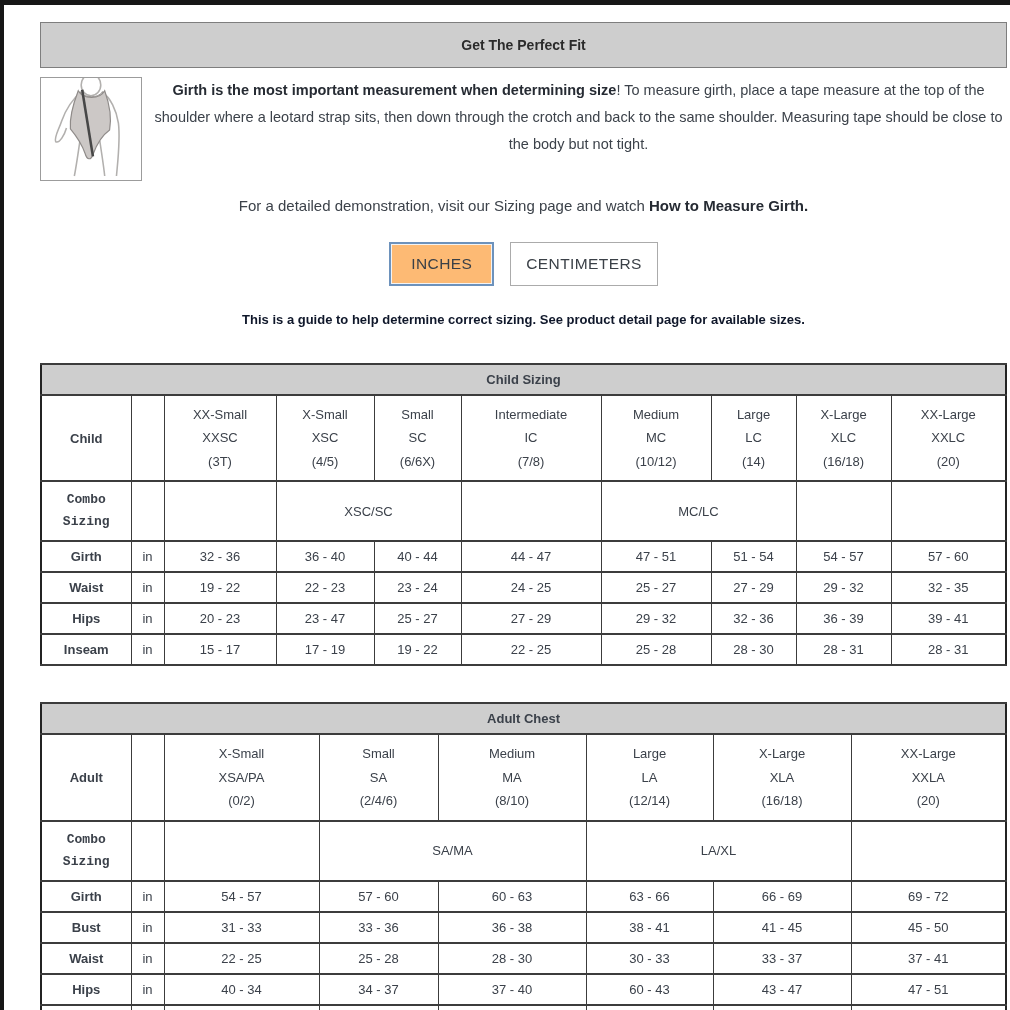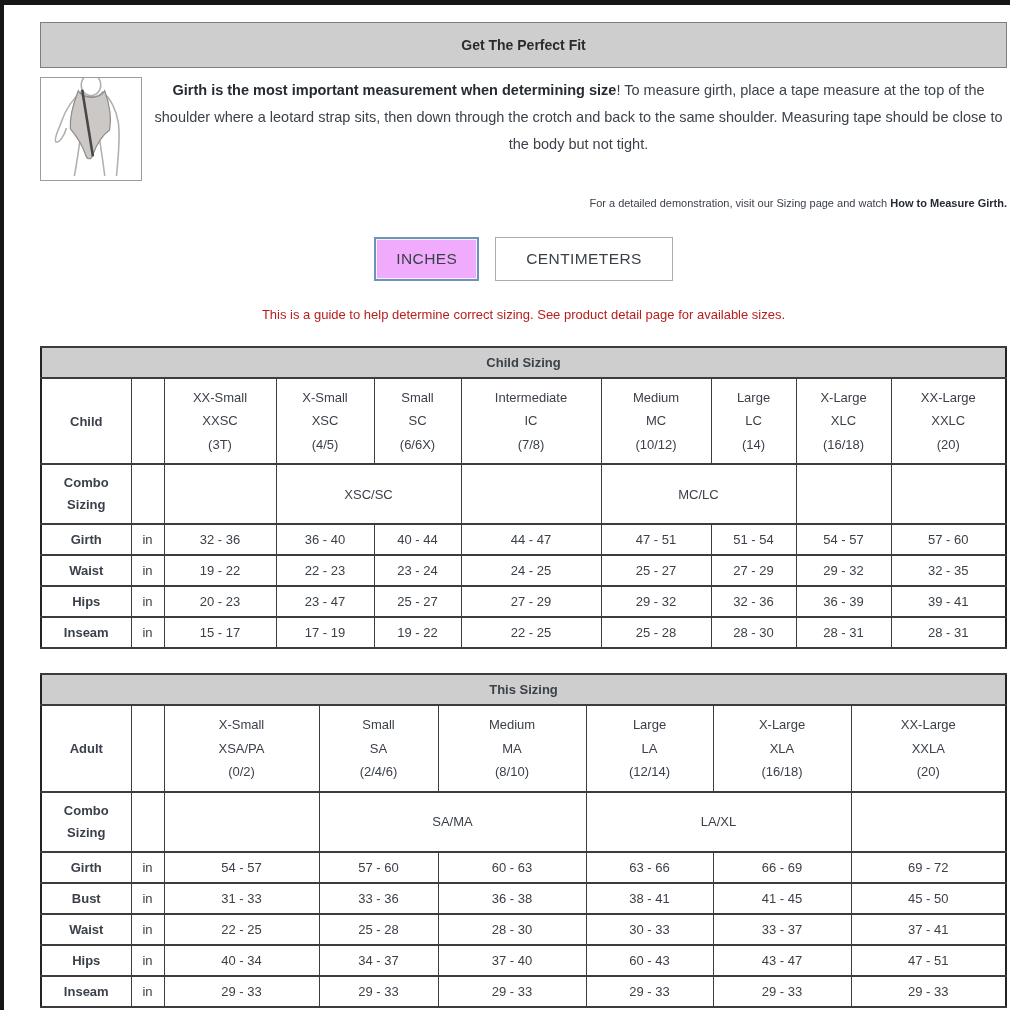--- a/index.html
+++ b/index.html
@@ -36,63 +36,64 @@
   .intro-text {
     flex:1;
     text-align:center;
     font-size:14.5px;
     line-height:1.85;
     color:#3c424a;
     padding:0 2px 0 10px;
   }
   .intro-text strong, .demo-p strong { color:#262b33;margin-top:27px; }
   .demo-p {
-    text-align:right;
-    font-size:11px;
+    text-align:center;
+    font-size:15px;
     margin:16px 0 0 0;
     color:#3c424a;
   }
 
   .unit-buttons {
     display:flex;
     justify-content:center;
     gap:16px;
     margin-top:28px;
   }
   .btn {
     font-family:"Liberation Sans", sans-serif;
     font-size:15.5px;
     letter-spacing:0.4px;
     color:#3a4047;
     cursor:pointer;
   }
   .btn.selected {
     border:2px solid #6d92bc;
-    background:#f0abfc;
+    background:#fdba74;
     padding:11px 20px;
     box-shadow:inset 0 0 0 1px #f3f3f3;
   }
   .btn.plain {
     border:1px solid #ababab;
     background:#ffffff;
-    padding:12px 30px;
+    padding:12px 15px;
   }
 
   .note {
     text-align:center;
     font-size:13px;
-    color:#b91c1c;
+    color:#0f172a;
     margin:26px 0 0 0;
+    font-weight:bold;
   }
 
   table.sizing-table {
     border-collapse:collapse;
     table-layout:fixed;
     width:965px;
-    margin-top:24px;
+    margin-top:36px;
     border:2px solid #232323;
   }
   table.sizing-table td {
     border-style:solid;
     border-color:#3c3c3c;
     border-width:2px 1px;
     text-align:center;
     vertical-align:middle;
     font-size:13px;
     padding:7px 3px;
@@ -101,21 +102,21 @@
   }
   td.bar-cell {
     background:#cecece;
     font-weight:bold;
     font-size:13.5px;
     color:#292929;
     padding:6px 0;
   }
   td.head-cell { font-weight:normal; line-height:1.8; color:#2b313b; padding:7px 2px; }
   td.label-cell { font-weight:bold; color:#2b313b; }
-  td.combo-label { padding:9px 10px; line-height:1.7; }
+  td.combo-label { padding:9px 10px; line-height:1.7;font-family:Liberation Mono, monospace; }
   tr.combo-row td { height:40px; }
 </style>
 </head>
 <body>
 
 <div class="top-bar"></div>
 <div class="left-bar"></div>
 
 <div class="content">
 
@@ -283,21 +284,21 @@
         <col style="width: 33px;">
         <col style="width: 155px;">
         <col style="width: 119px;">
         <col style="width: 148px;">
         <col style="width: 127px;">
         <col style="width: 138px;">
         <col style="width: 155px;">
       </colgroup>
       <tbody>
         <tr>
-          <td class="bar-cell" colspan="8">This Sizing</td>
+          <td class="bar-cell" colspan="8">Adult Chest</td>
         </tr>
         <tr>
           <td class="label-cell">Adult</td>
           <td class="unit-cell"></td>
           <td class="head-cell">
             <div>X-Small</div>
             <div>XSA/PA</div>
             <div>(0/2)</div>
           </td>
           <td class="head-cell">

